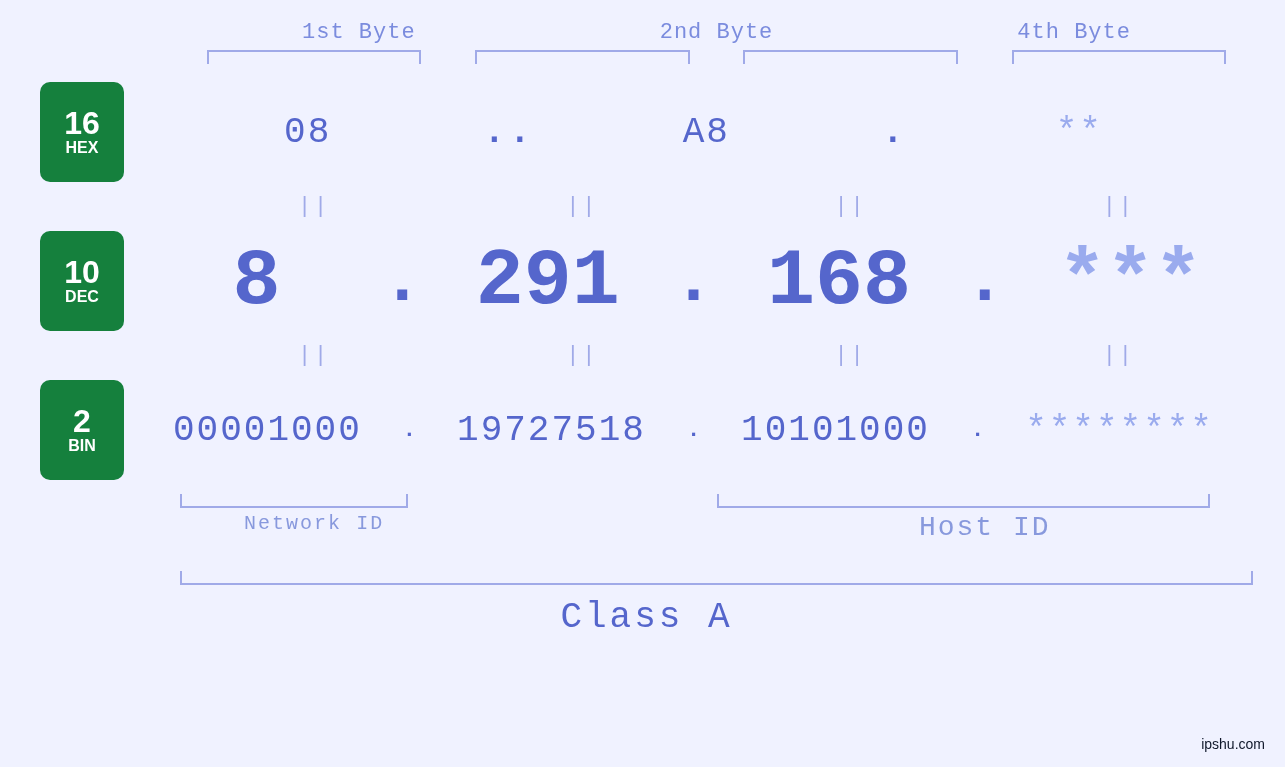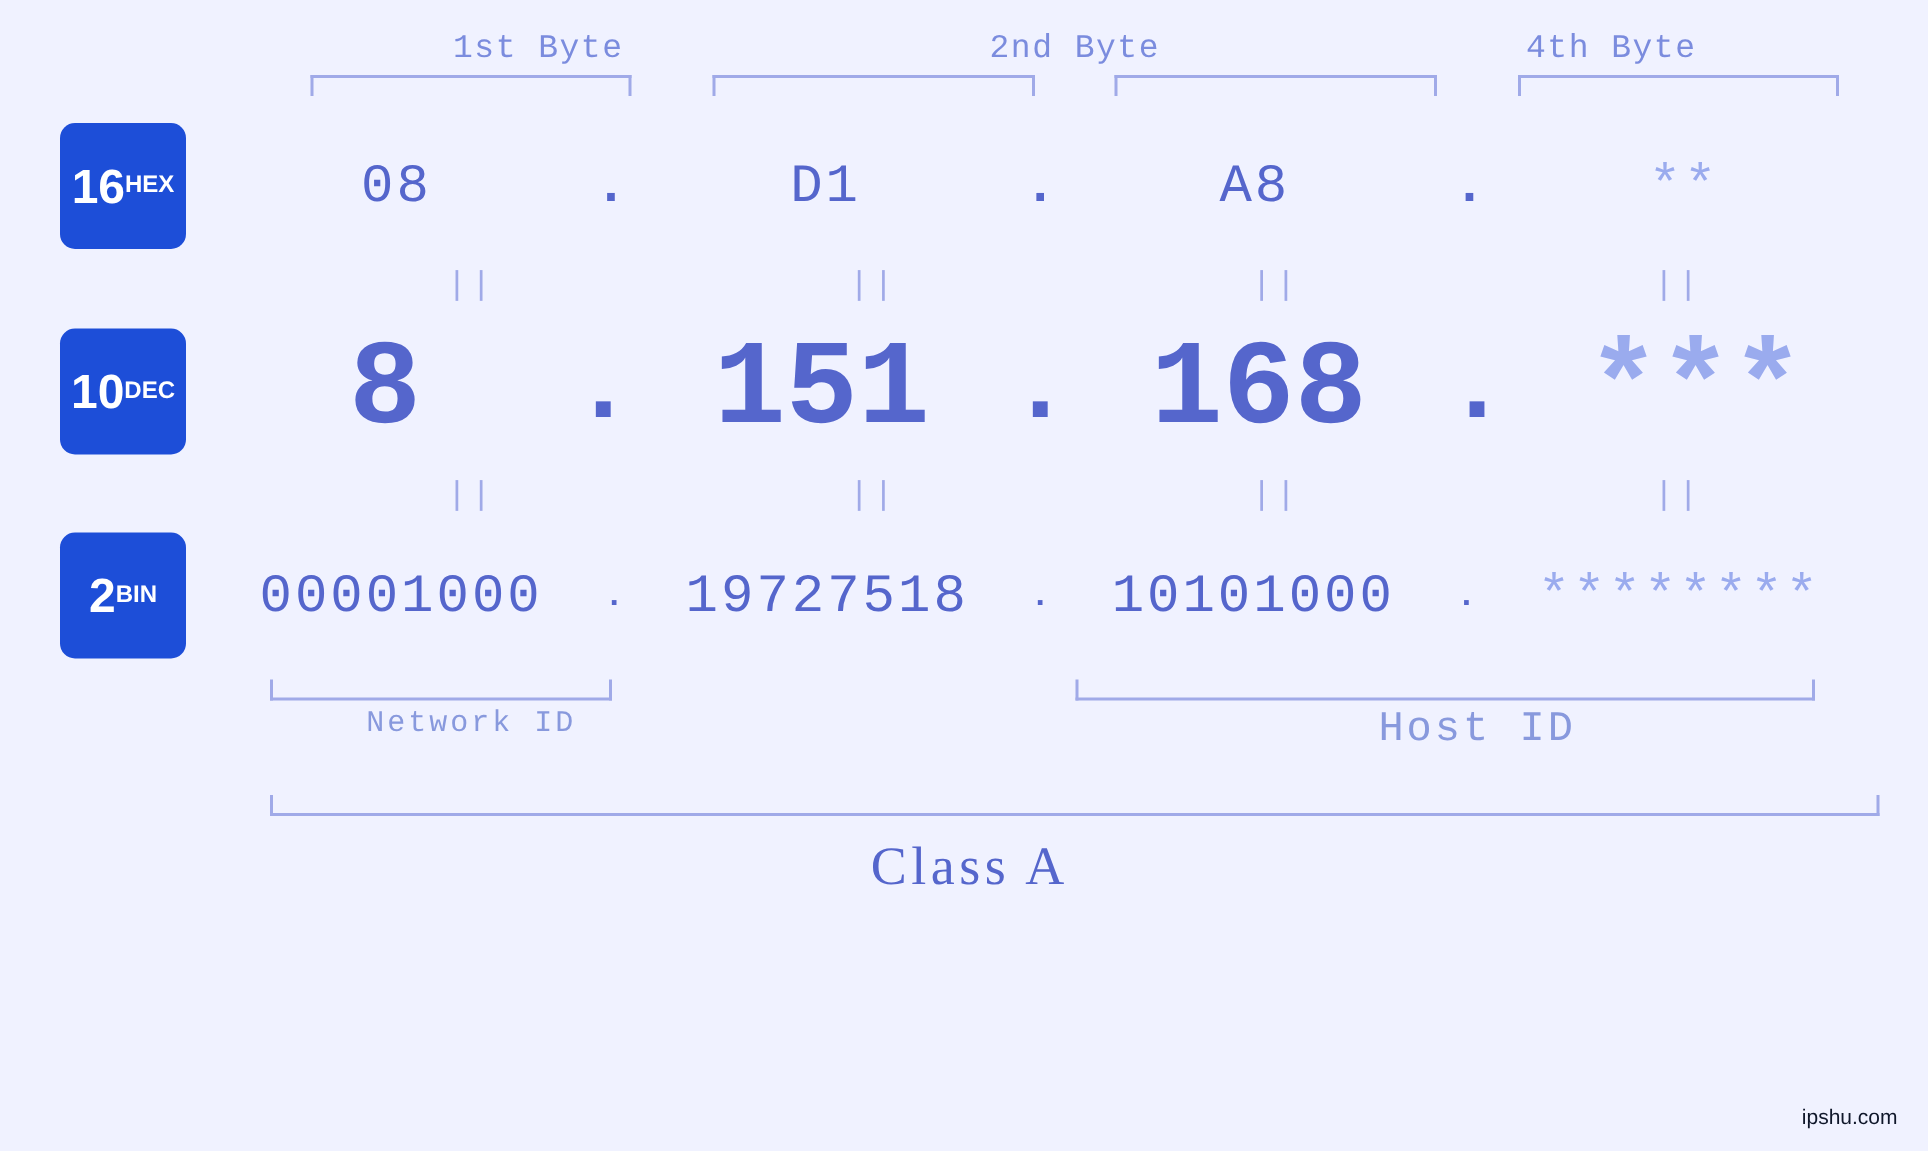--- a/index.html
+++ b/index.html
@@ -71,25 +71,25 @@
     .data-row {
       display: flex;
       align-items: center;
       width: 100%;
       padding: 8px 0;
     }
 
     
     .badge {
       width: 84px;
-      height: 84px;
-      background-color: #1d4ed8;
+      height: 100px;
+      background-color: #15803d;
       border-radius: 10px;
       display: flex;
-      flex-direction: row;
+      flex-direction: column;
       align-items: center;
       justify-content: center;
       flex-shrink: 0;
       margin-right: 10px;
     }
 
     .badge-number {
       color: white;
       font-size: 32px;
       font-weight: bold;
@@ -215,23 +215,20 @@
   <div class="data-row">
     <div class="badge">
       <span class="badge-number">16</span>
       <span class="badge-label">HEX</span>
     </div>
     <div class="values-container">
       <div class="byte-cell">
         <span class="byte-value hex-size">08</span>
       </div>
       <span class="dot hex-dot">.</span>
-      <div class="byte-cell">
-        <span class="byte-value hex-size">D1</span>
-      </div>
       <span class="dot hex-dot">.</span>
       <div class="byte-cell">
         <span class="byte-value hex-size">A8</span>
       </div>
       <span class="dot hex-dot">.</span>
       <div class="byte-cell">
         <span class="byte-value hex-size faded">**</span>
       </div>
     </div>
   </div>
@@ -255,21 +252,21 @@
     <div class="badge">
       <span class="badge-number">10</span>
       <span class="badge-label">DEC</span>
     </div>
     <div class="values-container">
       <div class="byte-cell">
         <span class="byte-value dec-size">8</span>
       </div>
       <span class="dot dec-dot">.</span>
       <div class="byte-cell">
-        <span class="byte-value dec-size">151</span>
+        <span class="byte-value dec-size">291</span>
       </div>
       <span class="dot dec-dot">.</span>
       <div class="byte-cell">
         <span class="byte-value dec-size">168</span>
       </div>
       <span class="dot dec-dot">.</span>
       <div class="byte-cell">
         <span class="byte-value dec-size faded">***</span>
       </div>
     </div>
@@ -332,18 +329,18 @@
     </div>
     <div style="flex:1;"></div>
     <div style="flex:2; display:flex; justify-content:center;">
       <span style="color:#8899dd; font-size:28px; letter-spacing:2px; font-family:'Courier New',monospace;">Host ID</span>
     </div>
   </div>
 
   <div style="width:calc(100% - 140px); margin-left:140px; height:14px; border-bottom:2px solid #a0aae8; border-left:2px solid #a0aae8; border-right:2px solid #a0aae8; margin-bottom:12px;"></div>
 
   <div style="width:100%; text-align:center;">
-    <span style="color:#5566cc; font-size:36px; letter-spacing:3px; font-family:Liberation Serif, serif;margin-top:48px;">Class A</span>
+    <span style="color:#5566cc; font-size:36px; letter-spacing:3px; font-family:Liberation Mono, monospace;margin-top:48px;">Class A</span>
   </div>
 
 </div>
 
 <div class="watermark">ipshu.com</div>
 
 </body></html>

